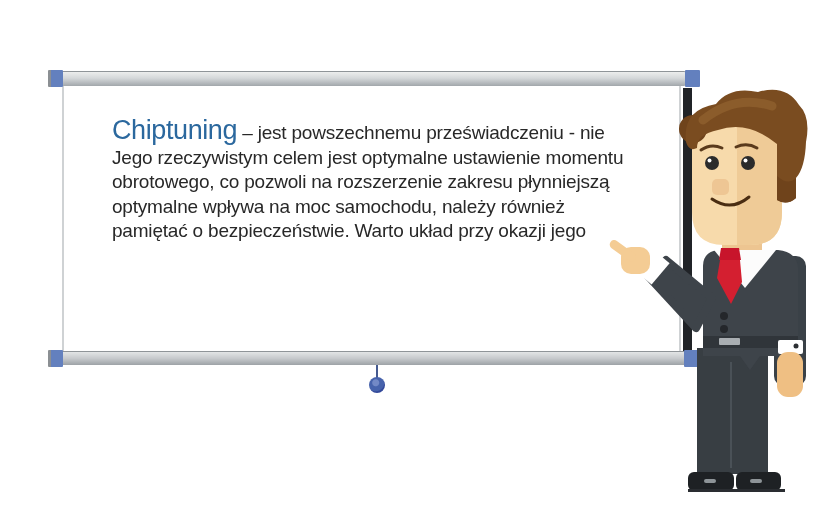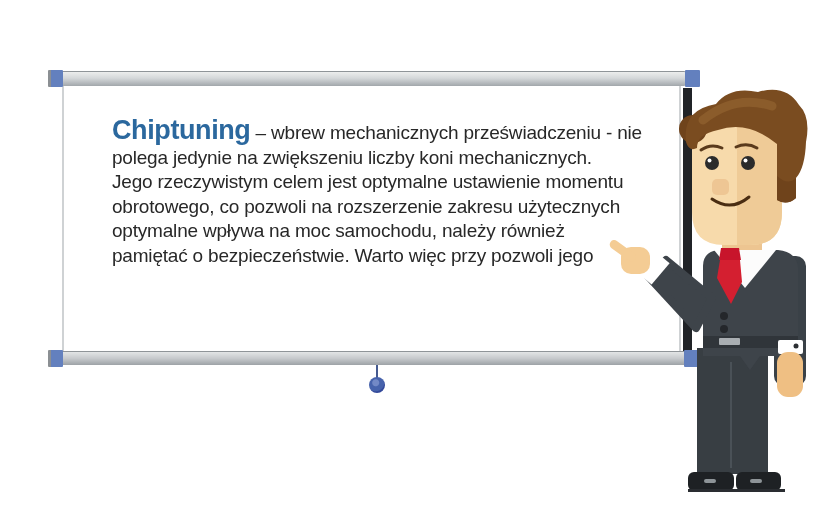--- a/index.html
+++ b/index.html
@@ -18,21 +18,21 @@
   .screen{position:absolute;left:62px;top:86px;width:619px;height:265px;background:#ffffff;
     border-left:2px solid #cfd2d4;border-right:2px solid #cfd2d4;box-sizing:border-box;}
   .cord{position:absolute;left:376px;top:365px;width:2px;height:14px;background:#44598f;}
   .cord-knob{position:absolute;left:369px;top:377px;width:16px;height:16px;border-radius:50%;
     background:radial-gradient(circle at 42% 36%, #7389c6 0 3px, #4763ac 4px 8px, #33499a 9px);}
 
   
   .board-text{position:absolute;left:112px;top:117px;width:560px;color:#282828;
     font-size:19px;line-height:24.5px;letter-spacing:-0.2px;}
   .board-text .line{white-space:nowrap;}
-  .heading{color:#2b689e;font-weight:bold;font-size:27px;line-height:1;letter-spacing:-0.4px;}
+  .heading{color:#2b689e;font-weight:normal;font-size:27px;line-height:1;letter-spacing:-0.4px;}
 
   
   .person{position:absolute;left:600px;top:80px;width:228px;height:430px;}
 </style>
 </head>
 <body>
 
 <div class="stage">
 
   <div class="board-pole"></div>
@@ -41,26 +41,25 @@
   <div class="screen"></div>
   <div class="board-bar bottom"></div>
   <div class="corner-square tl" style="left:48px;top:70px;"></div>
   <div class="corner-square tr" style="left:685px;top:70px;"></div>
   <div class="corner-square bl" style="left:48px;top:350px;"></div>
   <div class="corner-square br" style="left:684px;top:350px;"></div>
   <div class="cord"></div>
   <div class="cord-knob"></div>
 
   <div class="board-text">
-    <div class="line"><span class="heading">Chiptuning</span> <span>– wbrew mechanicznych przeświadczeniu - nie</span></div>
-    <div class="line">polega jedynie na zwiększeniu liczby koni mechanicznych.</div>
+    <div class="line"><span class="heading">Chiptuning</span> <span>– jest powszechnemu przeświadczeniu - nie</span></div>
     <div class="line">Jego rzeczywistym celem jest optymalne ustawienie momentu</div>
-    <div class="line">obrotowego, co pozwoli na rozszerzenie zakresu użytecznych</div>
+    <div class="line">obrotowego, co pozwoli na rozszerzenie zakresu płynniejszą</div>
     <div class="line">optymalne wpływa na moc samochodu, należy również</div>
-    <div class="line">pamiętać o bezpieczeństwie. Warto więc przy pozwoli jego</div>
+    <div class="line">pamiętać o bezpieczeństwie. Warto układ przy okazji jego</div>
   </div>
 
   <svg class="person" viewBox="0 0 228 430" aria-hidden="true">
 
     <rect x="97" y="268" width="71" height="126" fill="#383e43"></rect>
     <rect x="130" y="282" width="2" height="106" fill="#4a5157"></rect>
     <rect x="88" y="392" width="46" height="19" rx="6" fill="#1e2124"></rect>
     <rect x="136" y="392" width="45" height="19" rx="6" fill="#1e2124"></rect>
     <rect x="104" y="399" width="12" height="4" rx="2" fill="#8e9498"></rect>
     <rect x="150" y="399" width="12" height="4" rx="2" fill="#8e9498"></rect>

